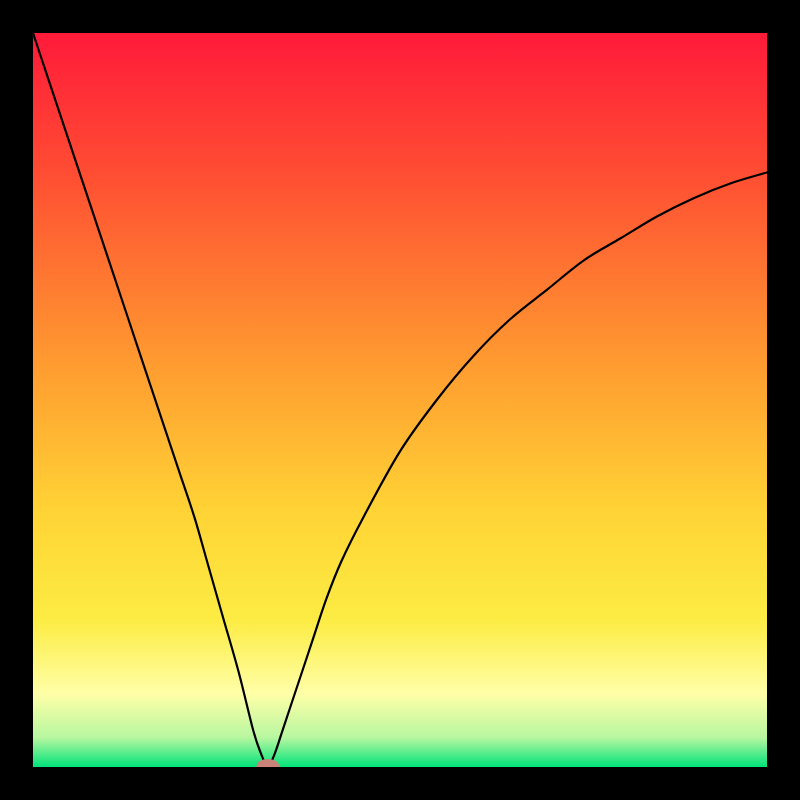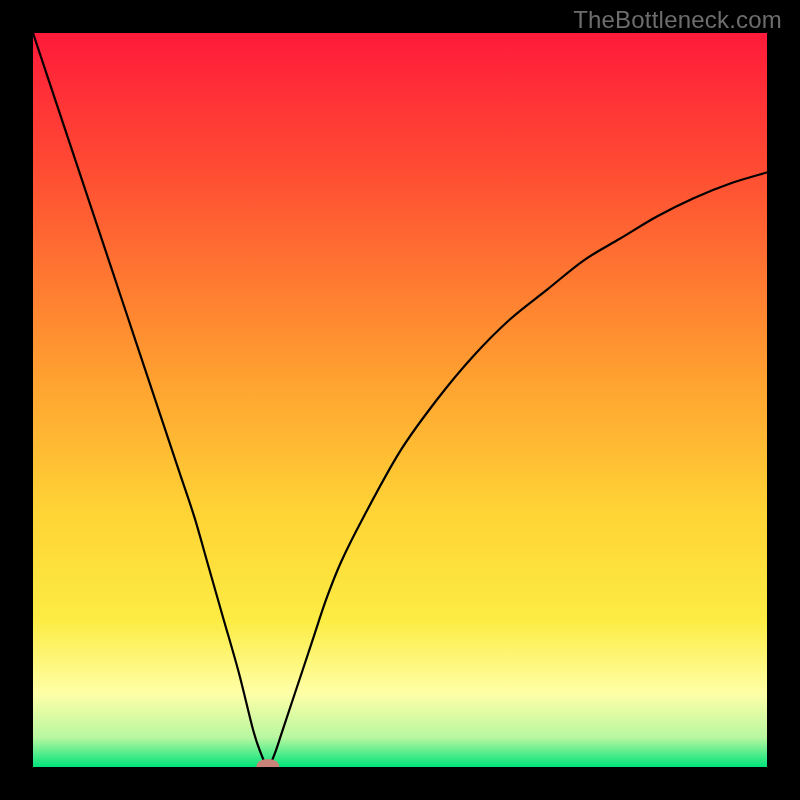--- a/index.html
+++ b/index.html
@@ -48,21 +48,20 @@
     stroke-width: 2.2;
     stroke-linecap: round;
     stroke-linejoin: round;
   }
 </style>
 </head>
 <body>
 
 <div class="frame">
 
-  <div class="watermark">TheBottleneck.com</div>
 
   <div class="plot-area">
     <svg id="chart-svg" viewBox="0 0 100 100" preserveAspectRatio="none" width="734" height="734">
       <defs>
         <linearGradient id="bg-grad" x1="0" y1="0" x2="0" y2="1">
           <stop id="g0" offset="0%" stop-color="#ff1a3a"></stop>
           <stop id="g1" offset="18%" stop-color="#ff4a33"></stop>
           <stop id="g2" offset="45%" stop-color="#ff9b30"></stop>
           <stop id="g3" offset="65%" stop-color="#ffd335"></stop>
           <stop id="g4" offset="80%" stop-color="#fcec43"></stop>

